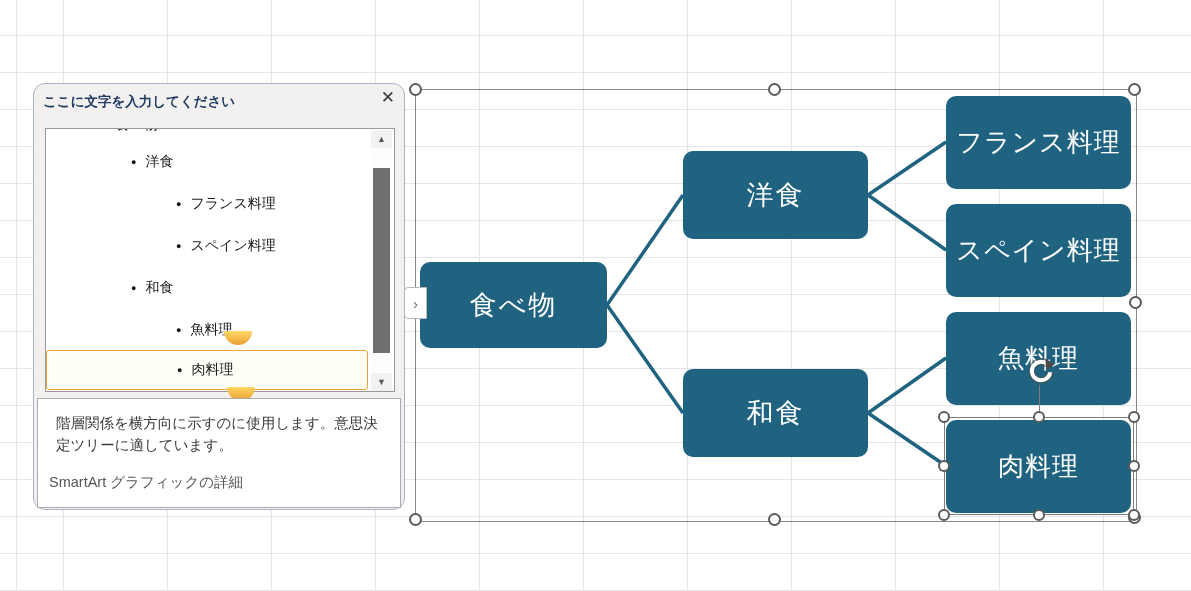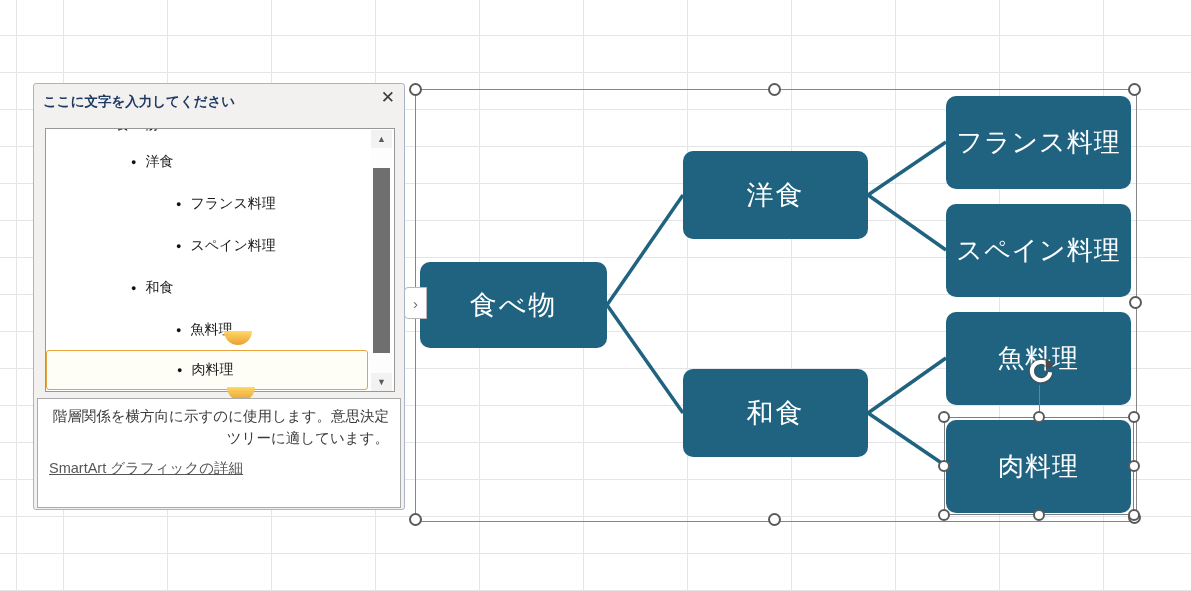--- a/index.html
+++ b/index.html
@@ -52,21 +52,21 @@
   .shape-selection{
     position:absolute;left:944px;top:417px;width:190px;height:98px;
     border:1px solid #7d7d7d;box-sizing:border-box;background:transparent;
   }
   .rotate-line{position:absolute;left:1039px;top:385px;width:1px;height:32px;background:#7d7d7d;}
   .rotate-icon{position:absolute;left:1026px;top:357px;width:30px;height:30px;}
 
   
   .text-pane{
     position:absolute;left:33px;top:83px;width:372px;height:427px;
-    background:#f2f1ef;border:1px solid #a9b4c9;border-radius:3px;
+    background:#f2f1ef;border:1px solid #a9b4c9;border-radius:12px;
     box-sizing:border-box;
   }
   .tp-title{
     position:absolute;left:9px;top:9px;font-size:13.5px;font-weight:bold;color:#1e3a63;
   }
   .tp-close{
     position:absolute;right:9px;top:4px;font-size:17px;color:#3c3c3c;cursor:pointer;
     line-height:20px;
   }
   .tp-list{
@@ -105,24 +105,24 @@
   }
   .sb-up{top:0;} .sb-down{bottom:0;}
   .sb-thumb{position:absolute;left:2px;top:38px;width:17px;height:185px;background:#6f6f6f;}
 
   .tp-info{
     position:absolute;left:3px;top:314px;width:364px;height:110px;
     background:#fff;border:1px solid #ababab;box-sizing:border-box;
     padding:7px 11px;
   }
   .info-title{font-size:14.5px;font-weight:bold;color:#000;margin:0 0 4px 0;}
-  .info-desc{font-size:14.5px;color:#3a3a3a;line-height:1.5;margin:0;text-align:right;}
+  .info-desc{font-size:14.5px;color:#3a3a3a;line-height:1.5;margin:7px;}
   .info-link{
     display:inline-block;margin-top:9px;font-size:14.5px;color:#565656;
-    text-decoration:underline;cursor:pointer;
+    cursor:pointer;
   }
 </style>
 </head>
 <body>
 
 <div class="sheet-grid"></div>
 
 <svg class="connectors" width="1191" height="591">
   <g stroke="#1F6380" stroke-width="3.5" fill="none">
     <line x1="607" y1="305" x2="683" y2="195"></line>

